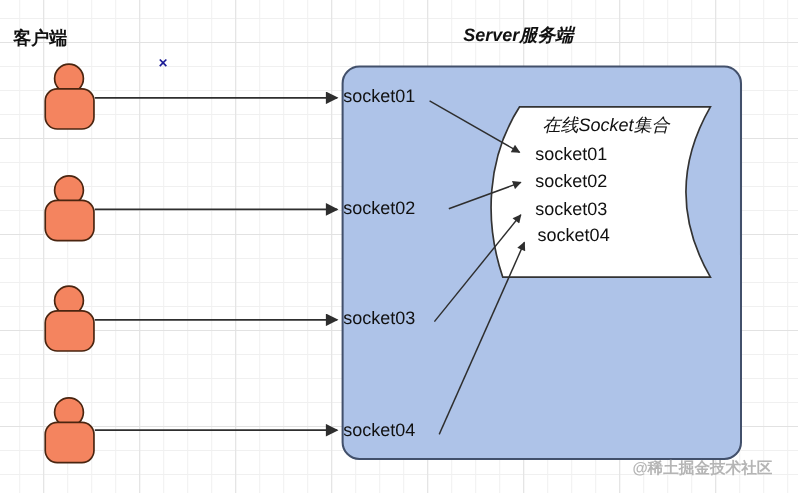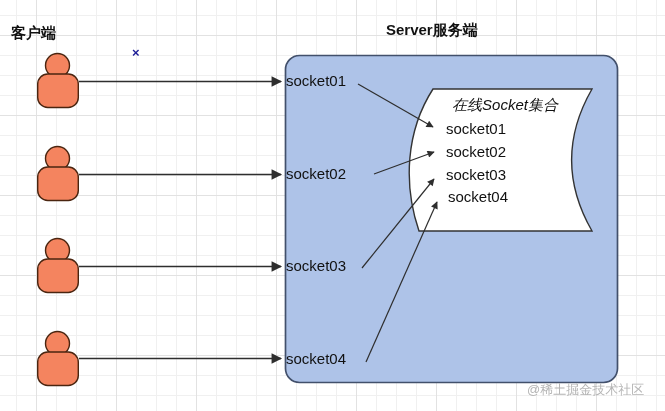--- a/index.html
+++ b/index.html
@@ -62,28 +62,28 @@
     <line x1="362" y1="268" x2="434" y2="179" class="conn" marker-end="url(#arrowSmall)"></line>
     <line x1="366" y1="362" x2="437" y2="202" class="conn" marker-end="url(#arrowSmall)"></line>
 
     <use href="#person-shape" x="37" y="53"></use>
     <use href="#person-shape" x="37" y="146"></use>
     <use href="#person-shape" x="37" y="238"></use>
     <use href="#person-shape" x="37" y="331"></use>
   </svg>
 
   <div class="t title" style="left:11px;top:25px;">客户端</div>
-  <div class="t title" style="left:386px;top:22px;">Server服务端</div>
+  <div class="t title" style="left:386px;top:22px;font-style:italic;">Server服务端</div>
   <div class="t cross" style="left:132px;top:46px;">×</div>
 
   <div class="t" style="left:286px;top:73px;">socket01</div>
   <div class="t" style="left:286px;top:166px;">socket02</div>
   <div class="t" style="left:286px;top:258px;">socket03</div>
   <div class="t" style="left:286px;top:351px;">socket04</div>
 
   <div class="t coll-title" style="left:441px;top:97px;font-style:italic;">在线Socket集合</div>
   <div class="t" style="left:446px;top:121px;">socket01</div>
   <div class="t" style="left:446px;top:144px;">socket02</div>
   <div class="t" style="left:446px;top:167px;">socket03</div>
   <div class="t" style="left:448px;top:189px;">socket04</div>
 
-  <div class="t watermark" style="left:527px;top:383px;">@稀土掘金技术社区</div>
+  <div class="t watermark" style="left:527px;top:383px;font-weight:bold;">@稀土掘金技术社区</div>
 </div>
 
 </body></html>

